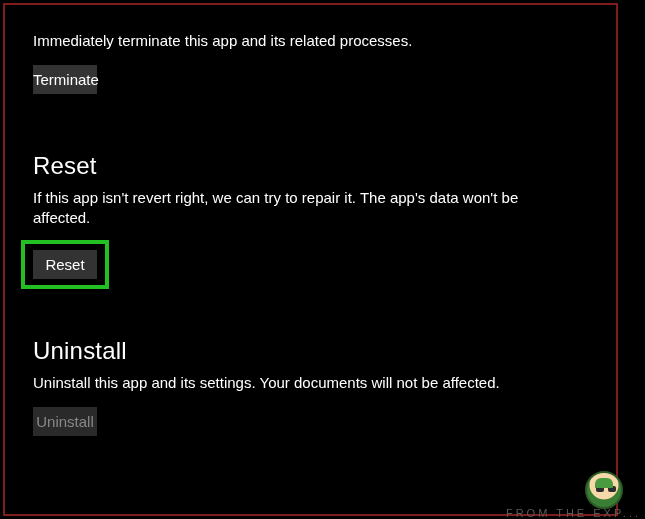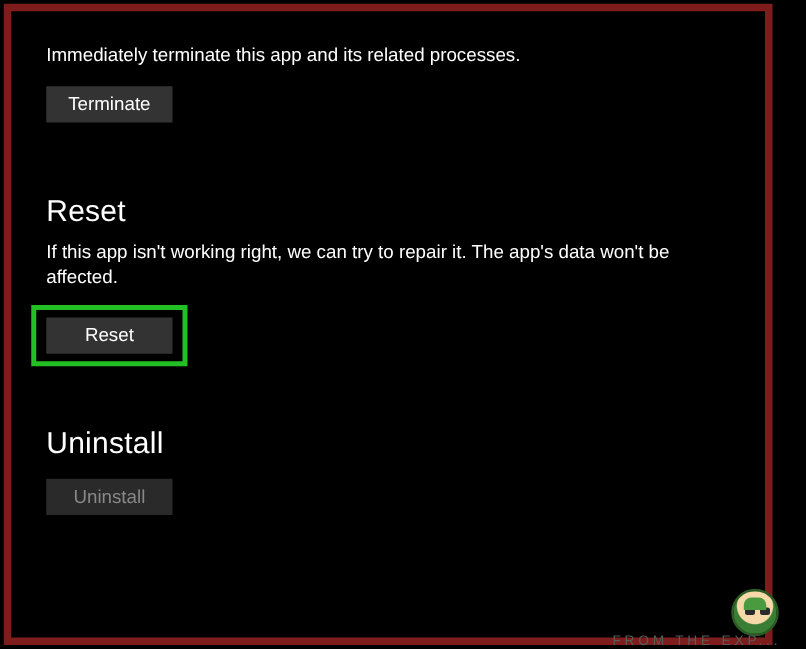--- a/index.html
+++ b/index.html
@@ -15,42 +15,42 @@
       color: #ffffff;
       position: relative;
       overflow: hidden;
     }
     .panel {
       position: absolute;
       top: 3px;
       left: 3px;
       right: 27px;
       bottom: 3px;
-      border: 6px solid #7f1d1d;
+      border: 2px solid #7f1d1d;
       background: #000000;
       padding: 0;
     }
     .content {
       padding: 0 28px;
     }
     .terminate-desc {
       padding-top: 26px;
       font-size: 15px;
       line-height: 20px;
       color: #ffffff;
     }
     .btn {
       display: inline-block;
       background: #333333;
       color: #ffffff;
       border: none;
       font-size: 15px;
       font-family: inherit;
       padding: 6px 0;
-      width: 101px;
+      width: 64px;
       text-align: center;
       cursor: pointer;
       margin-top: 14px;
     }
     .heading {
       font-size: 24px;
       font-weight: 400;
       color: #ffffff;
       letter-spacing: 0.2px;
     }
@@ -117,45 +117,46 @@
       justify-content: space-between;
     }
     .glasses span {
       width: 8px;
       height: 6px;
       background: #2b2b2b;
       border-radius: 2px;
     }
     .watermark {
       position: absolute;
-      right: 20px;
+      right: 4px;
       bottom: 0px;
       font-size: 11px;
       letter-spacing: 3px;
       color: #5a5a5a;
       font-family: Arial, sans-serif;
     }
   </style>
 </head>
 <body>
 
 <div class="panel">
   <div class="content">
 
     <p class="terminate-desc">Immediately terminate this app and its related processes.</p>
     <button class="btn">Terminate</button>
 
     <h2 class="heading heading-reset">Reset</h2>
-    <p class="desc">If this app isn't working right, we can try to repair it. The app's data won't be affected.</p>
+    <p class="desc">If this app isn't revert right, we can try to repair it. The app's data won't be affected.</p>
 
     <div class="reset-highlight">
       <button class="btn">Reset</button>
     </div>
 
     <h2 class="heading heading-uninstall">Uninstall</h2>
+    <p class="desc">Uninstall this app and its settings. Your documents will not be affected.</p>
     <button class="btn btn-disabled">Uninstall</button>
 
   </div>
 </div>
 
 <div class="avatar">
   <div class="glasses">
       <span></span>
       <span></span>
     </div>

